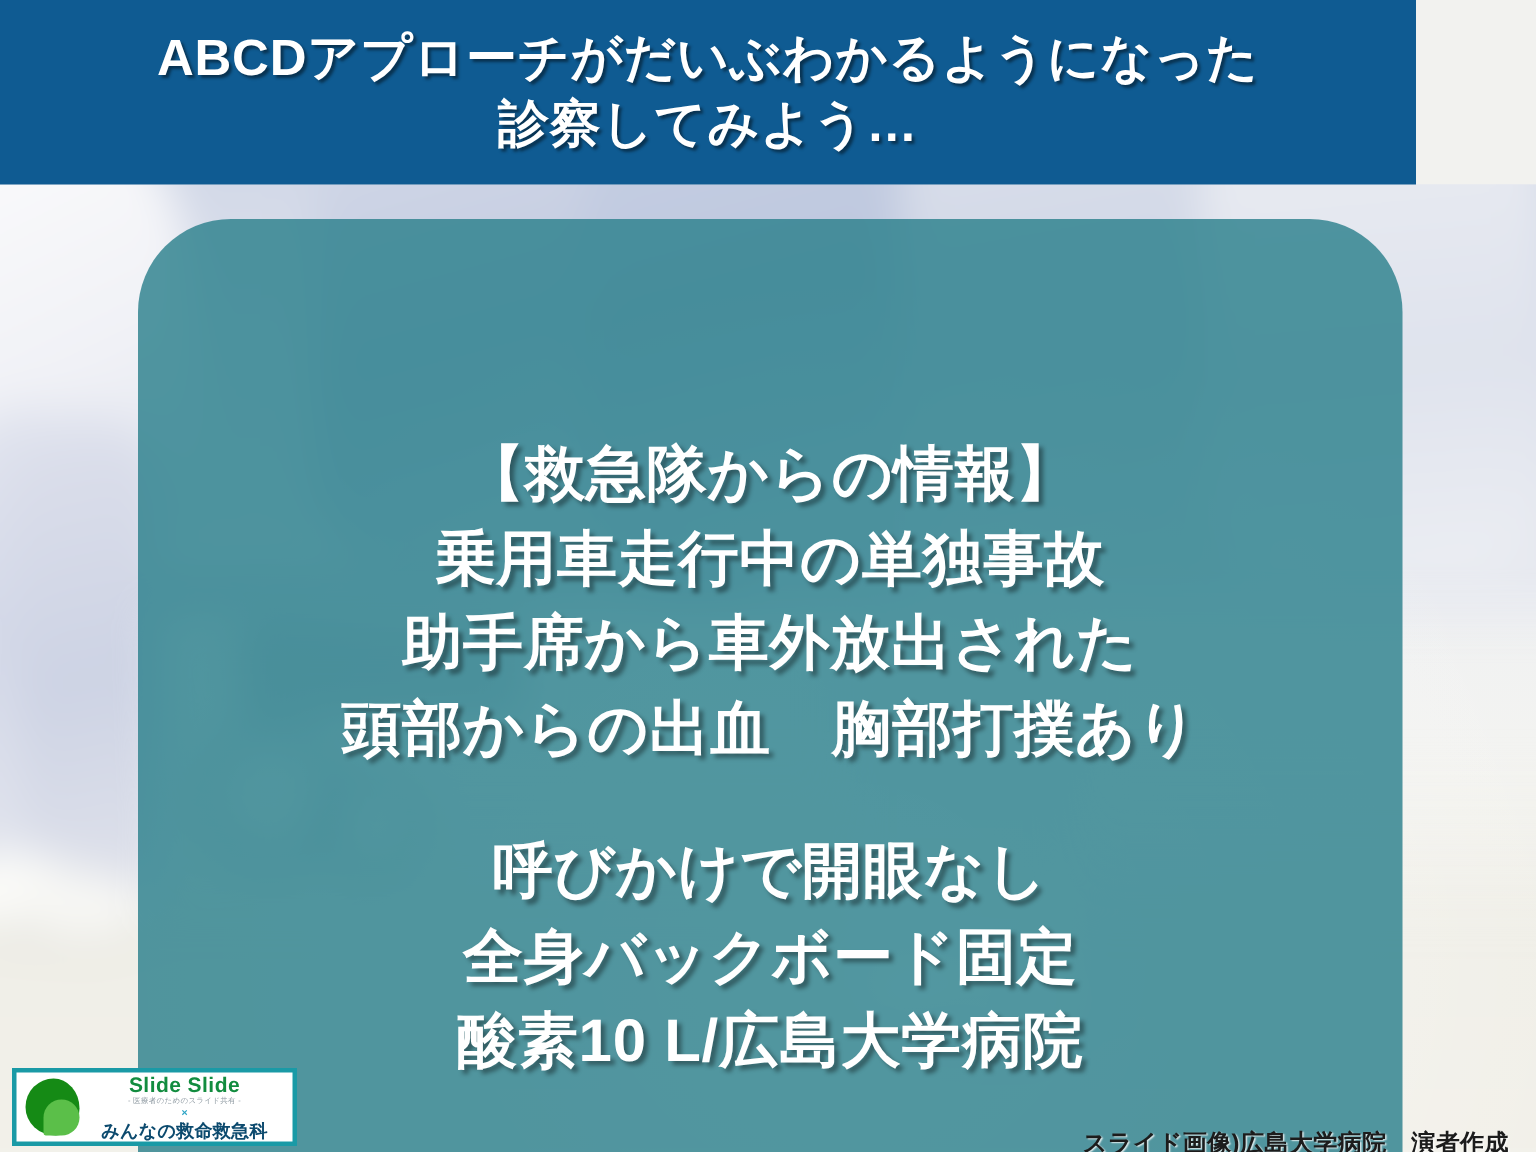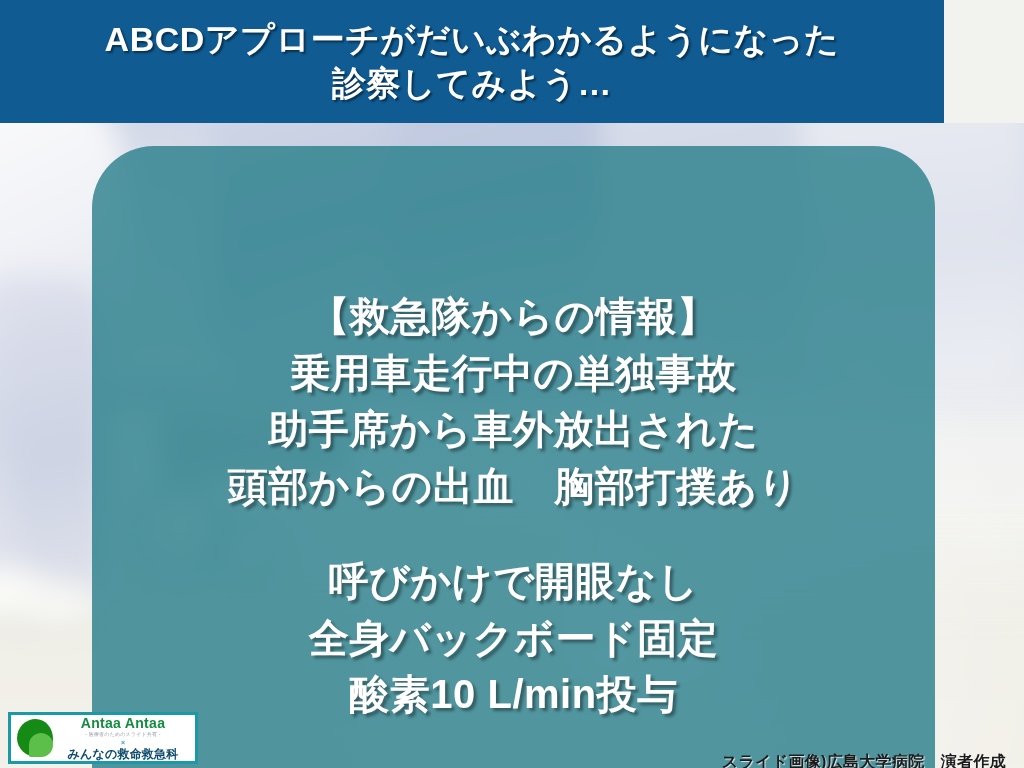--- a/index.html
+++ b/index.html
@@ -342,30 +342,30 @@
   </div>
 
   <div class="card">
     <p class="card-text">【救急隊からの情報】
 乗用車走行中の単独事故
 助手席から車外放出された
 頭部からの出血　胸部打撲あり</p>
     <div class="card-gap"></div>
     <p class="card-text">呼びかけで開眼なし
 全身バックボード固定
-酸素10 L/min投与</p>
+酸素10 L/広島大学病院</p>
   </div>
 
   <div class="logo">
     <div class="logo-blob">
       <div class="leaf-a"></div>
       <div class="leaf-b"></div>
     </div>
     <div class="logo-txt">
-      <div class="logo-brand">Antaa Antaa</div>
+      <div class="logo-brand">Slide Slide</div>
       <div class="logo-sub">- 医療者のためのスライド共有 -</div>
       <div class="logo-x">×</div>
       <div class="logo-name">みんなの救命救急科</div>
     </div>
   </div>
 
   <div class="credit">スライド画像)広島大学病院　演者作成</div>
 
 </div>
 

